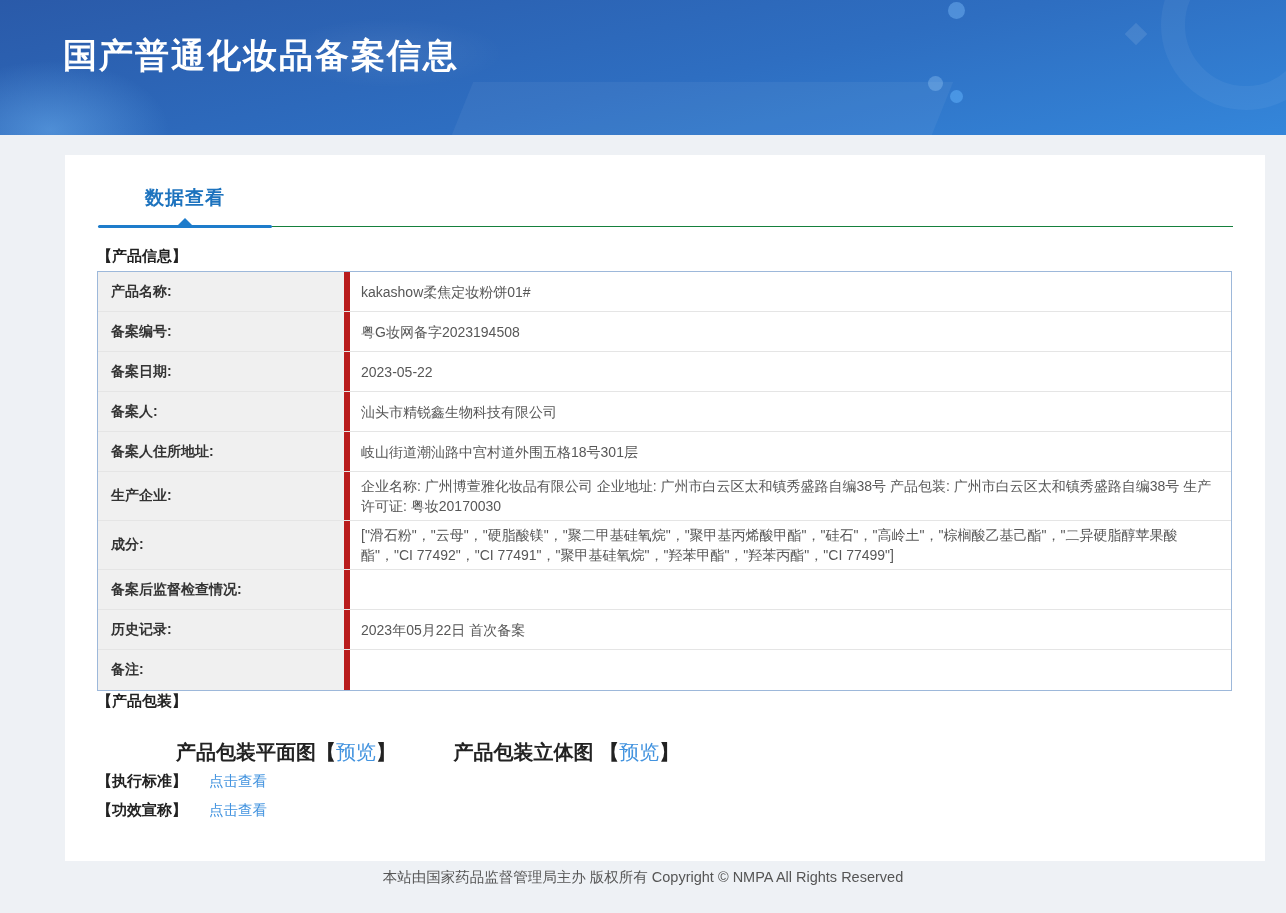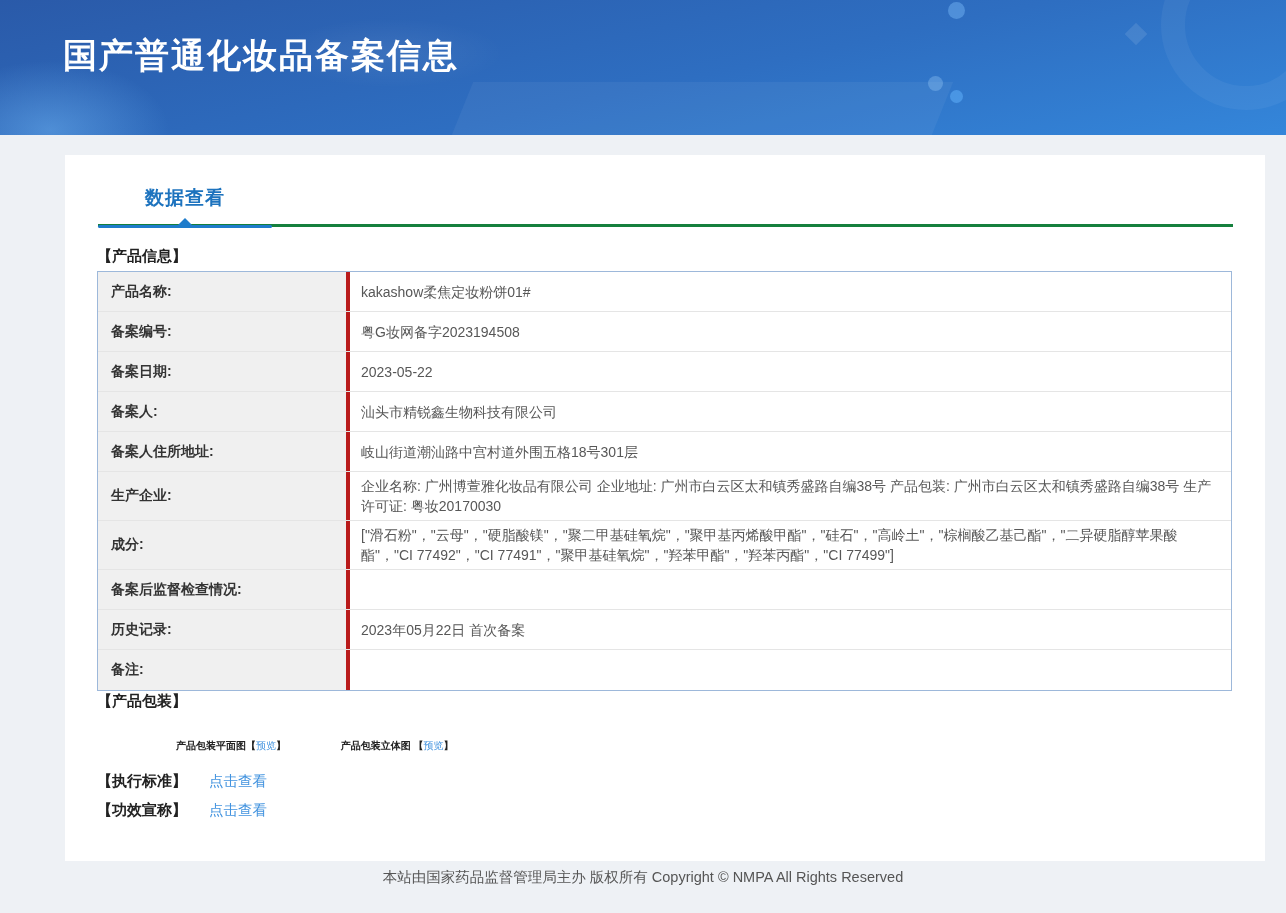--- a/index.html
+++ b/index.html
@@ -36,21 +36,21 @@
 
   
   .card {
     position:absolute; left:65px; top:155px; width:1200px; height:706px;
     background:#ffffff;
   }
 
   
   .tabbar {
     position:absolute; left:33px; top:0; width:1135px; height:72px;
-    border-bottom:3px solid #15803d;
+    border-bottom:1px solid #15803d;
   }
   .tab { position:absolute; left:0; top:0; width:174px; height:72px; cursor:pointer; }
   .tab-label {
     position:absolute; top:30px; left:0; width:174px; text-align:center;
     font-size:19px; font-weight:bold; color:#1d73be; letter-spacing:1px;
   }
   .tab-underline {
     position:absolute; left:0; top:70px; width:174px; height:3px;
     background:#1e7ccb; border-radius:2px;
   }
@@ -67,32 +67,32 @@
 
   
   .info-table {
     position:absolute; left:32px; top:116px; width:1135px;
     border:1px solid #9db8da; background:#fff;
   }
   .trow { display:flex; border-bottom:1px solid #e5e5e5; min-height:40px; }
   .trow:last-child { border-bottom:none; }
   .tlabel {
     width:252px; flex:0 0 252px; background:#f0f0f0;
-    border-right:4px solid #b91c1c;
+    border-right:6px solid #b91c1c;
     display:flex; align-items:center; padding:4px 8px 4px 13px;
     font-size:14px; font-weight:bold; color:#333;
   }
   .tvalue {
     flex:1; display:flex; align-items:center;
     padding:4px 14px 4px 11px;
     font-size:14px; color:#575757; line-height:20px;
   }
 
   
-  .packaging-row { position:absolute; left:111px; top:584px; font-size:10px; color:#222; font-weight:bold; }
+  .packaging-row { position:absolute; left:111px; top:584px; font-size:20px; color:#222; font-weight:bold; }
   .packaging-item { display:inline-block; }
   .packaging-item + .packaging-item { margin-left:52px; }
   .link { color:#4293df; font-weight:normal; text-decoration:none; cursor:pointer; }
   .bracket { font-weight:bold; color:#222; }
 
   .label-link-row { position:absolute; left:32px; font-size:15px; color:#222; }
   .llr-standard { top:617px; }
   .llr-efficacy { top:646px; }
   .llr-label { font-weight:bold; }
   .llr-link  { margin-left:22px; font-size:14.5px; }

